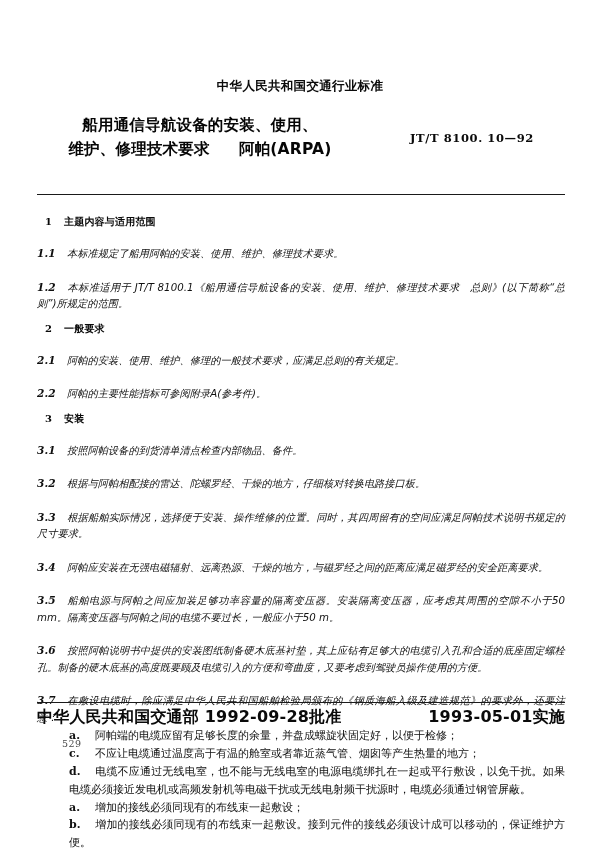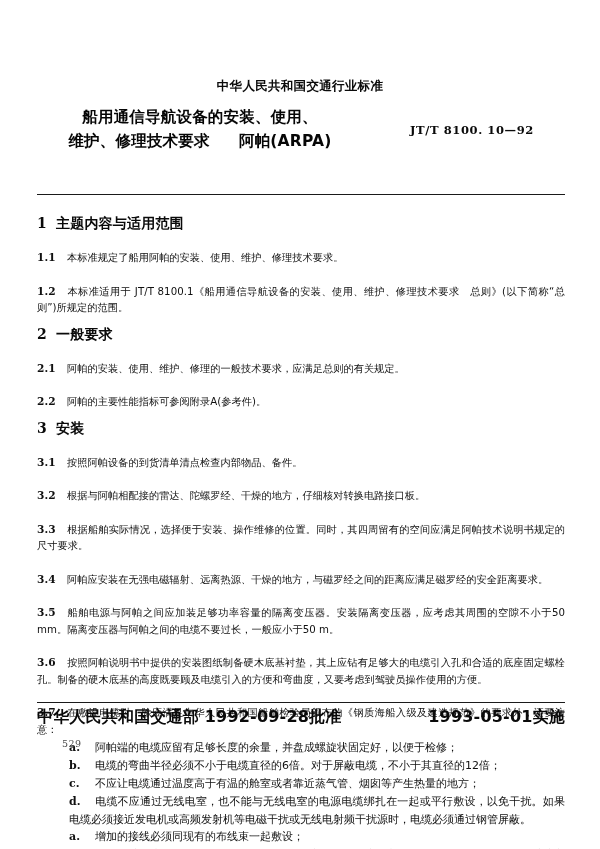--- a/index.html
+++ b/index.html
@@ -32,21 +32,21 @@
   }
   .std-series {
     text-align: center;
     font-size: 12.5px;
     font-weight: bold;
     letter-spacing: 0.3px;
     color: #0b0b0b;
   }
   .title-row {
     position: relative;
-    margin-top: 10px;
+    margin-top: 18px;
     height: 64px;
   }
   .title-block {
     position: absolute;
     left: 0;
     top: 0;
     width: 400px;
     text-align: center;
     font-size: 15.5px;
     font-weight: bold;
@@ -76,38 +76,39 @@
   }
 
   
   .body-zone {
     position: absolute;
     left: 37px;
     top: 206px;
     width: 528px;
   }
   .sec-head {
-    font-size: 14px;
+    font-size: 10px;
     font-weight: bold;
     color: #0a0a0a;
-    margin: 9px 0 7px 0;
+    margin: 9px 0 7px 8px;
     letter-spacing: 0.2px;
   }
   .sec-head .num {
     display: inline-block;
     min-width: 19px;
     font-family: "DejaVu Serif", "Liberation Serif", serif;
   }
   .para {
     font-size: 10.2px;
     line-height: 1.62;
     color: #101010;
     margin: 16px 0 1px 0;
     text-align: justify;
     letter-spacing: 0.05px;
+    font-style: italic;
   }
   .para .num {
     display: inline-block;
     min-width: 30px;
     font-family: "DejaVu Serif", "Liberation Serif", serif;
     font-weight: bold;
     font-size: 10.6px;
   }
   .sub-item {
     font-size: 11px;
@@ -229,23 +230,20 @@
       <span class="num">3.6</span><span>按照阿帕说明书中提供的安装图纸制备硬木底基衬垫，其上应钻有足够大的电缆引入孔和合适的底座固定螺栓孔。制备的硬木底基的高度既要顾及电缆引入的方便和弯曲度，又要考虑到驾驶员操作使用的方便。</span>
     </p>
 
     <p class="para">
       <span class="num">3.7</span><span>在敷设电缆时，除应满足中华人民共和国船舶检验局颁布的《钢质海船入级及建造规范》的要求外，还要注意：</span>
     </p>
     <p class="sub-item">
       <span class="marker">a.</span><span>阿帕端的电缆应留有足够长度的余量，并盘成螺旋状固定好，以便于检修；</span>
     </p>
     <p class="sub-item">
-      <span class="marker">b.</span><span>电缆的弯曲半径必须不小于电缆直径的6倍。对于屏蔽电缆，不小于其直径的12倍；</span>
-    </p>
-    <p class="sub-item">
       <span class="marker">c.</span><span>不应让电缆通过温度高于有温的舱室或者靠近蒸气管、烟囱等产生热量的地方；</span>
     </p>
     <p class="sub-item">
       <span class="marker">d.</span><span>电缆不应通过无线电室，也不能与无线电室的电源电缆绑扎在一起或平行敷设，以免干扰。如果电缆必须接近发电机或高频发射机等电磁干扰或无线电射频干扰源时，电缆必须通过钢管屏蔽。</span>
     </p>
 
     <p class="sub-item">
       <span class="marker">a.</span><span>增加的接线必须同现有的布线束一起敷设；</span>
     </p>
     <p class="sub-item">

